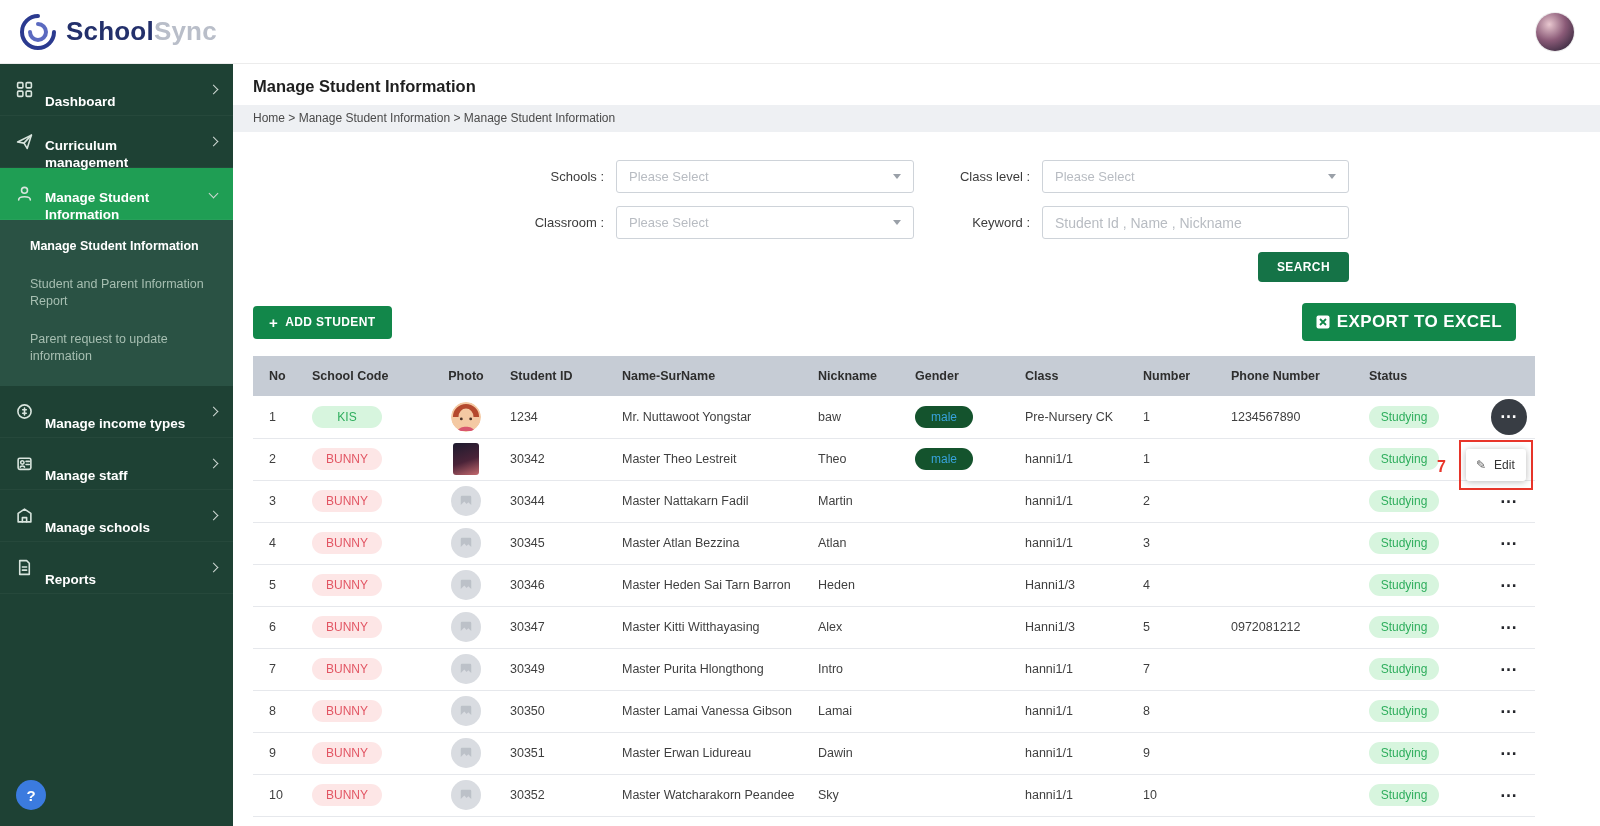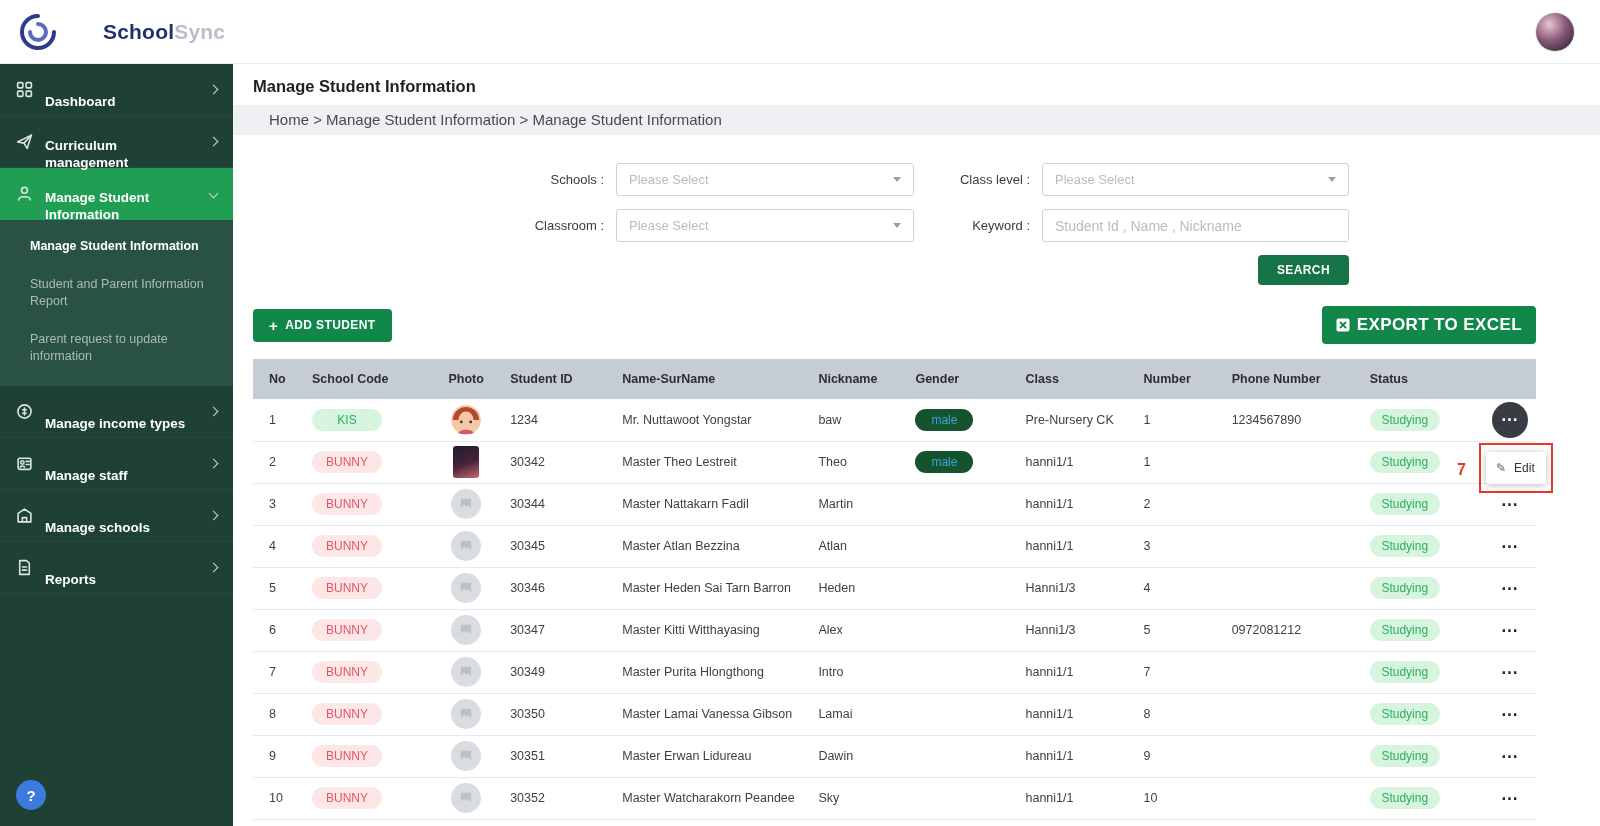--- a/index.html
+++ b/index.html
@@ -2,21 +2,21 @@
 <html><head>
 <meta charset="utf-8">
 <style>
   * { box-sizing: border-box; margin: 0; padding: 0; }
   html,body { width:1600px; height:826px; overflow:hidden; font-family:"Liberation Sans",sans-serif; background:#fff; }
 
   
   .topbar { height:64px; background:#fff; display:flex; align-items:center; justify-content:space-between;
             padding:0 26px 0 18px; border-bottom:1px solid #ececec; position:relative; z-index:5; }
   .logo { display:flex; align-items:center; gap:8px; }
-  .logo-text { font-size:21px; font-weight:bold; letter-spacing:.2px;margin-left:37px; }
+  .logo-text { font-size:26px; font-weight:bold; letter-spacing:.2px; }
   .logo-text .p1 { color:#23306b; }
   .logo-text .p2 { color:#b9bec9; font-weight:bold; }
   .user-avatar { width:38px; height:38px; border-radius:50%;
                  background: radial-gradient(circle at 35% 30%, #e8c7cf 0%, #8a5a77 45%, #2e2438 90%);
                  box-shadow:0 0 0 1px rgba(0,0,0,.08); cursor:pointer; }
 
   .layout { display:flex; height:762px; }
 
   
   .sidebar { width:233px; background:#1e4134; color:#fff; position:relative; flex-shrink:0; }
@@ -33,23 +33,23 @@
   .sub-item { padding:10px 18px 10px 30px; font-size:12.5px; color:#a7bfb2; line-height:1.4; cursor:pointer; }
   .sub-item.current { color:#fff; font-weight:bold; }
   .help-btn { position:absolute; left:16px; bottom:16px; width:30px; height:30px; border-radius:50%;
               background:#3b7bdf; color:#fff; border:none; font-size:15px; font-weight:bold; cursor:pointer;
               display:flex; align-items:center; justify-content:center; }
 
   
   main { flex:1; background:#fff; overflow:hidden; }
   .page-head { padding:13px 20px 9px; }
   .page-head h1 { font-size:16.5px; font-weight:bold; color:#1f1f1f; }
-  .breadcrumb { background:#eef0f3; padding:6px 36px 7px; font-size:15px; color:#4a4a4a; cursor:pointer; }
-
-  .content { padding:0 64px 0 20px; }
+  .breadcrumb { background:#eef0f3; padding:6px 20px 7px; font-size:12px; color:#4a4a4a; cursor:pointer; }
+
+  .content { padding:0 84px 0 20px; }
 
   
   .filters { display:grid; grid-template-columns:215px 298px 112px 307px; column-gap:8px; row-gap:13px;
              align-items:center; margin:28px 0 0 140px; }
   .f-label { text-align:right; font-size:13px; color:#3c3c3c; padding-right:4px; }
   .select { height:33px; border:1px solid #ced3d9; border-radius:3px; background:#fff; display:flex;
             align-items:center; justify-content:space-between; padding:0 12px; cursor:pointer; }
   .select .ph-text { color:#b8bcc2; font-size:13px; }
   .sel-arrow { width:0; height:0; border-left:4.5px solid transparent; border-right:4.5px solid transparent;
                border-top:5.5px solid #9aa0a8; }

